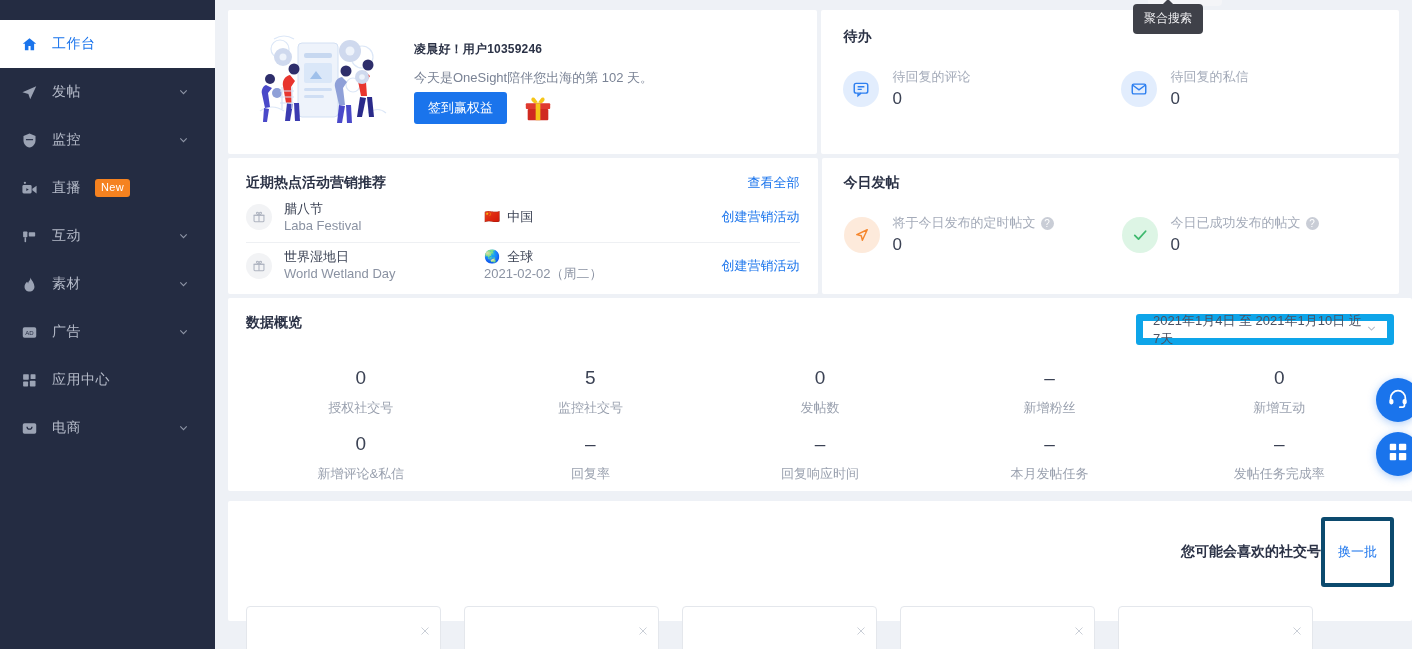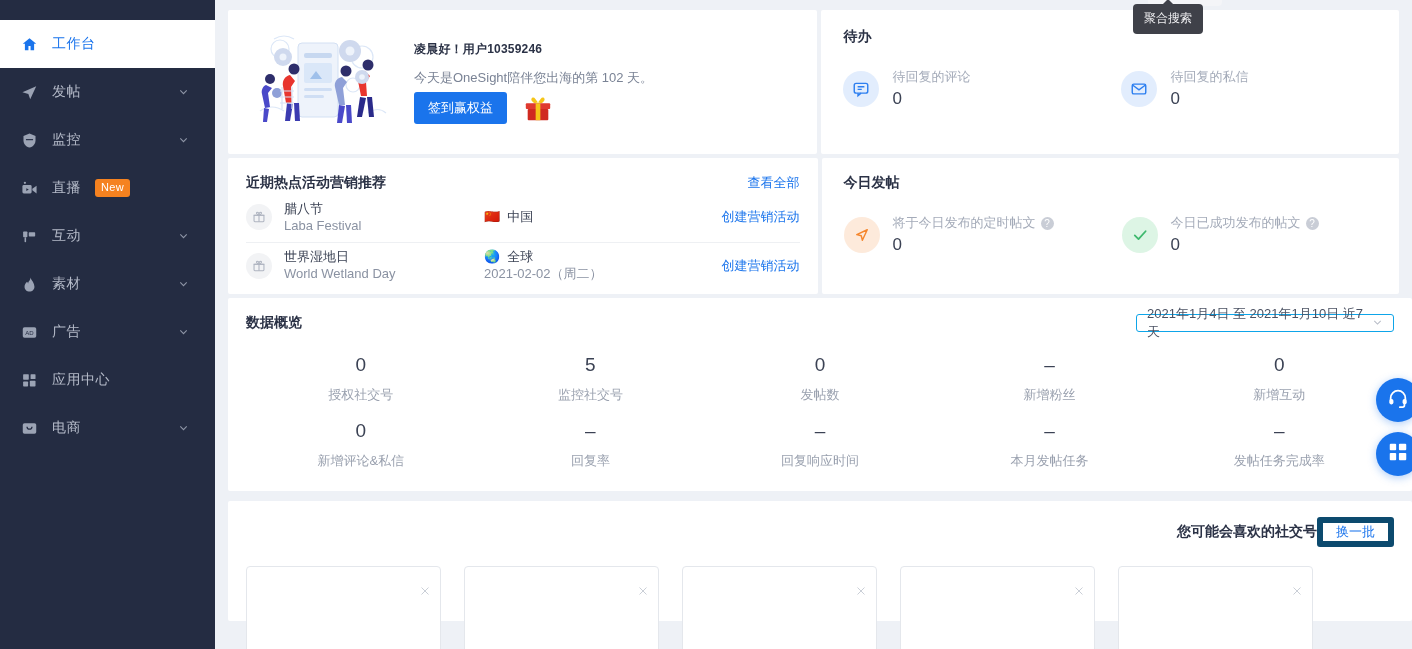--- a/index.html
+++ b/index.html
@@ -193,22 +193,22 @@
 
   
   .overview {
     width: 1184px; height: 193px;
     margin-top: 4px;
     padding: 16px 18px 0 18px;
     position: relative;
   }
   .ov-head { display: flex; justify-content: space-between; align-items: flex-start; }
   .date-select {
-    width: 258px; height: 18px;
-    border: 1px solid #0ea5e9; border-radius: 3px;
+    width: 258px; height: 31px;
+    border: 7px solid #0ea5e9; border-radius: 3px;
     display: flex; align-items: center; justify-content: space-between;
     padding: 0 10px;
     font-size: 13px; color: #4b5263;
     cursor: pointer;
     background: #fff;
   }
   .stats { margin-top: 12px; }
   .stat-row { display: flex; }
   .stat {
     flex: 1 1 0; text-align: center;
@@ -218,23 +218,23 @@
   .stat-l { font-size: 13px; color: #9aa1af; margin-top: 8px; }
 
   
   .suggest {
     width: 1184px; height: 120px;
     margin-top: 10px;
     padding: 16px 18px 0 18px;
   }
   .sg-head { display: flex; justify-content: flex-end; align-items: center; }
   .btn-outline {
-    border: 6px solid #0c4a6e; color: #1a74ec;
+    border: 4px solid #0c4a6e; color: #1a74ec;
     background: #fff; border-radius: 3px;
-    font-size: 13px; padding: 0 13px; cursor: pointer;
+    font-size: 13px; padding: 22px 13px; cursor: pointer;
     font-family: inherit;
   }
   .sg-cards { display: flex; gap: 23px; margin-top: 19px; }
   .sg-card {
     width: 195px; height: 90px;
     border: 1px solid #e4e7ec;
     border-radius: 4px;
     position: relative;
     background: #fff;
   }

